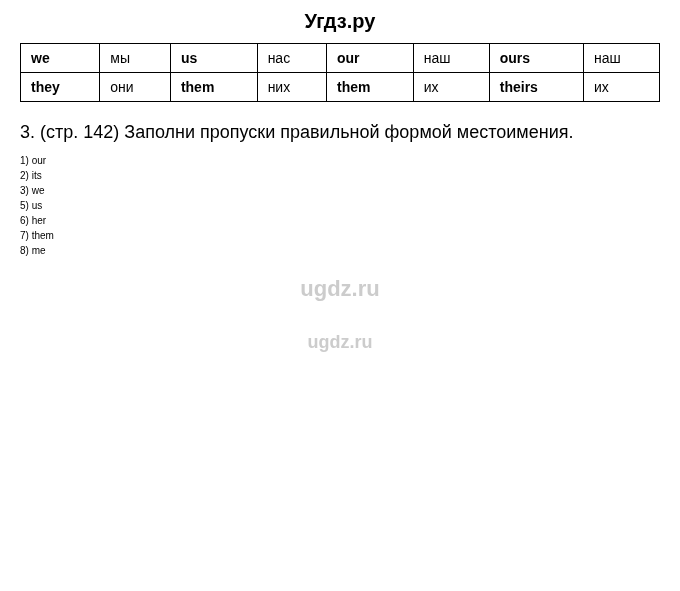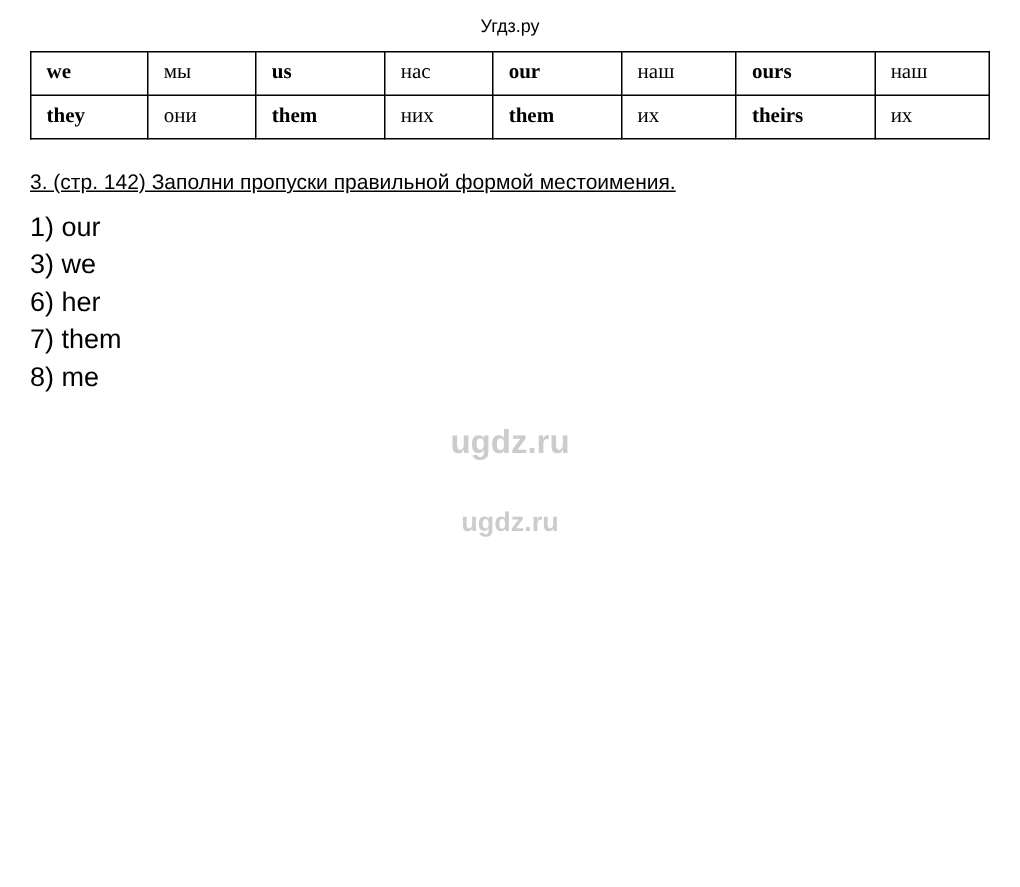--- a/index.html
+++ b/index.html
@@ -13,58 +13,56 @@
       font-size: 14px;
       background: #fff;
       color: #000;
       width: 680px;
       min-height: 591px;
       padding: 10px 20px;
     }
 
     .site-title {
       text-align: center;
-      font-size: 12px;
-      font-weight: normal;
+      font-size: 20px;
+      font-weight: bold;
       margin-bottom: 10px;
     }
 
     .pronoun-table {
       width: 100%;
       border-collapse: collapse;
       margin-bottom: 20px;
-      font-family: Liberation Serif, serif;
     }
 
     .pronoun-table td {
       border: 1px solid #000;
       padding: 6px 10px;
       text-align: left;
     }
 
     .pronoun-table td.bold-word {
       font-weight: bold;
     }
 
     .section-title {
-      font-size: 14px;
-      text-decoration: underline;
+      font-size: 18px;
       margin-bottom: 12px;
       margin-top: 10px;
     }
 
     .answers-list {
       list-style: none;
       padding: 0;
       margin: 0;
     }
 
     .answers-list li {
       margin-bottom: 4px;
-      font-size: 18px;
+      font-size: 10px;
     }
 
     .watermark-center {
       text-align: center;
       font-size: 22px;
       font-weight: bold;
       color: #ccc;
       margin: 20px 0;
     }
 
@@ -103,21 +101,23 @@
         <td class="bold-word">theirs</td>
         <td>их</td>
       </tr>
     </tbody>
 </table>
 
 <div class="section-title">3. (стр. 142) Заполни пропуски правильной формой местоимения.</div>
 
 <ul class="answers-list" id="answers-list">
 <li>1) our</li>
+    <li>2) its</li>
     <li>3) we</li>
+    <li>5) us</li>
     <li>6) her</li>
     <li>7) them</li>
     <li>8) me</li>
   </ul>
 
 <div class="watermark-center">ugdz.ru</div>
 
 <div class="watermark-bottom">ugdz.ru</div>
 
 </body></html>

